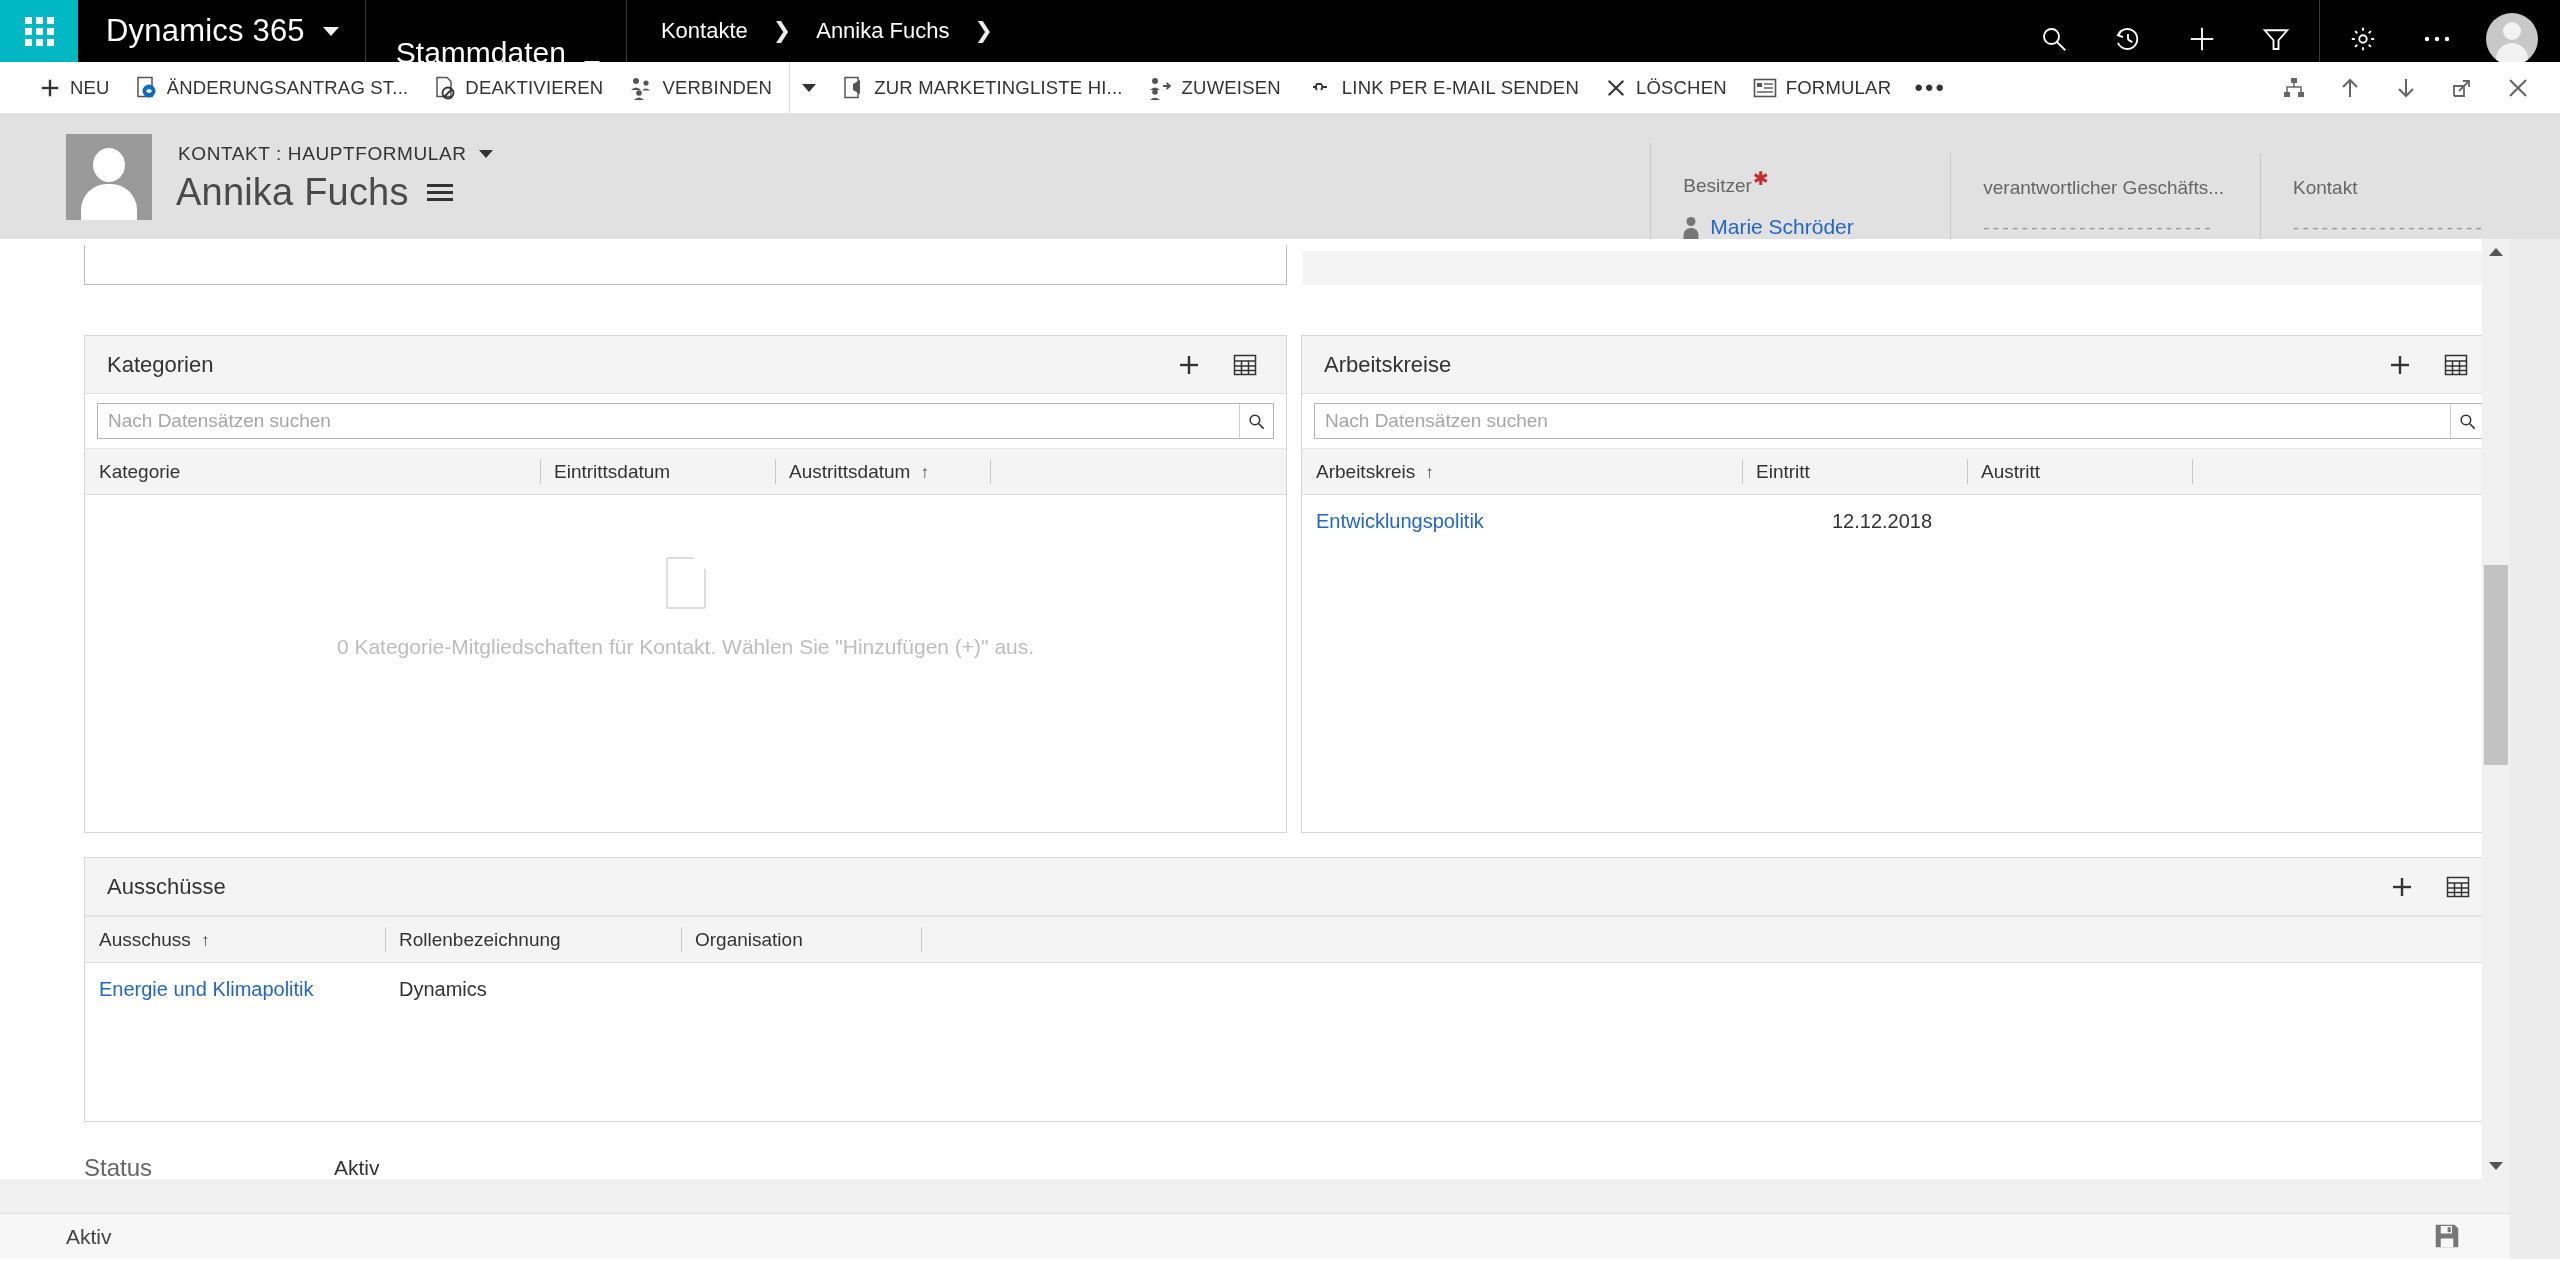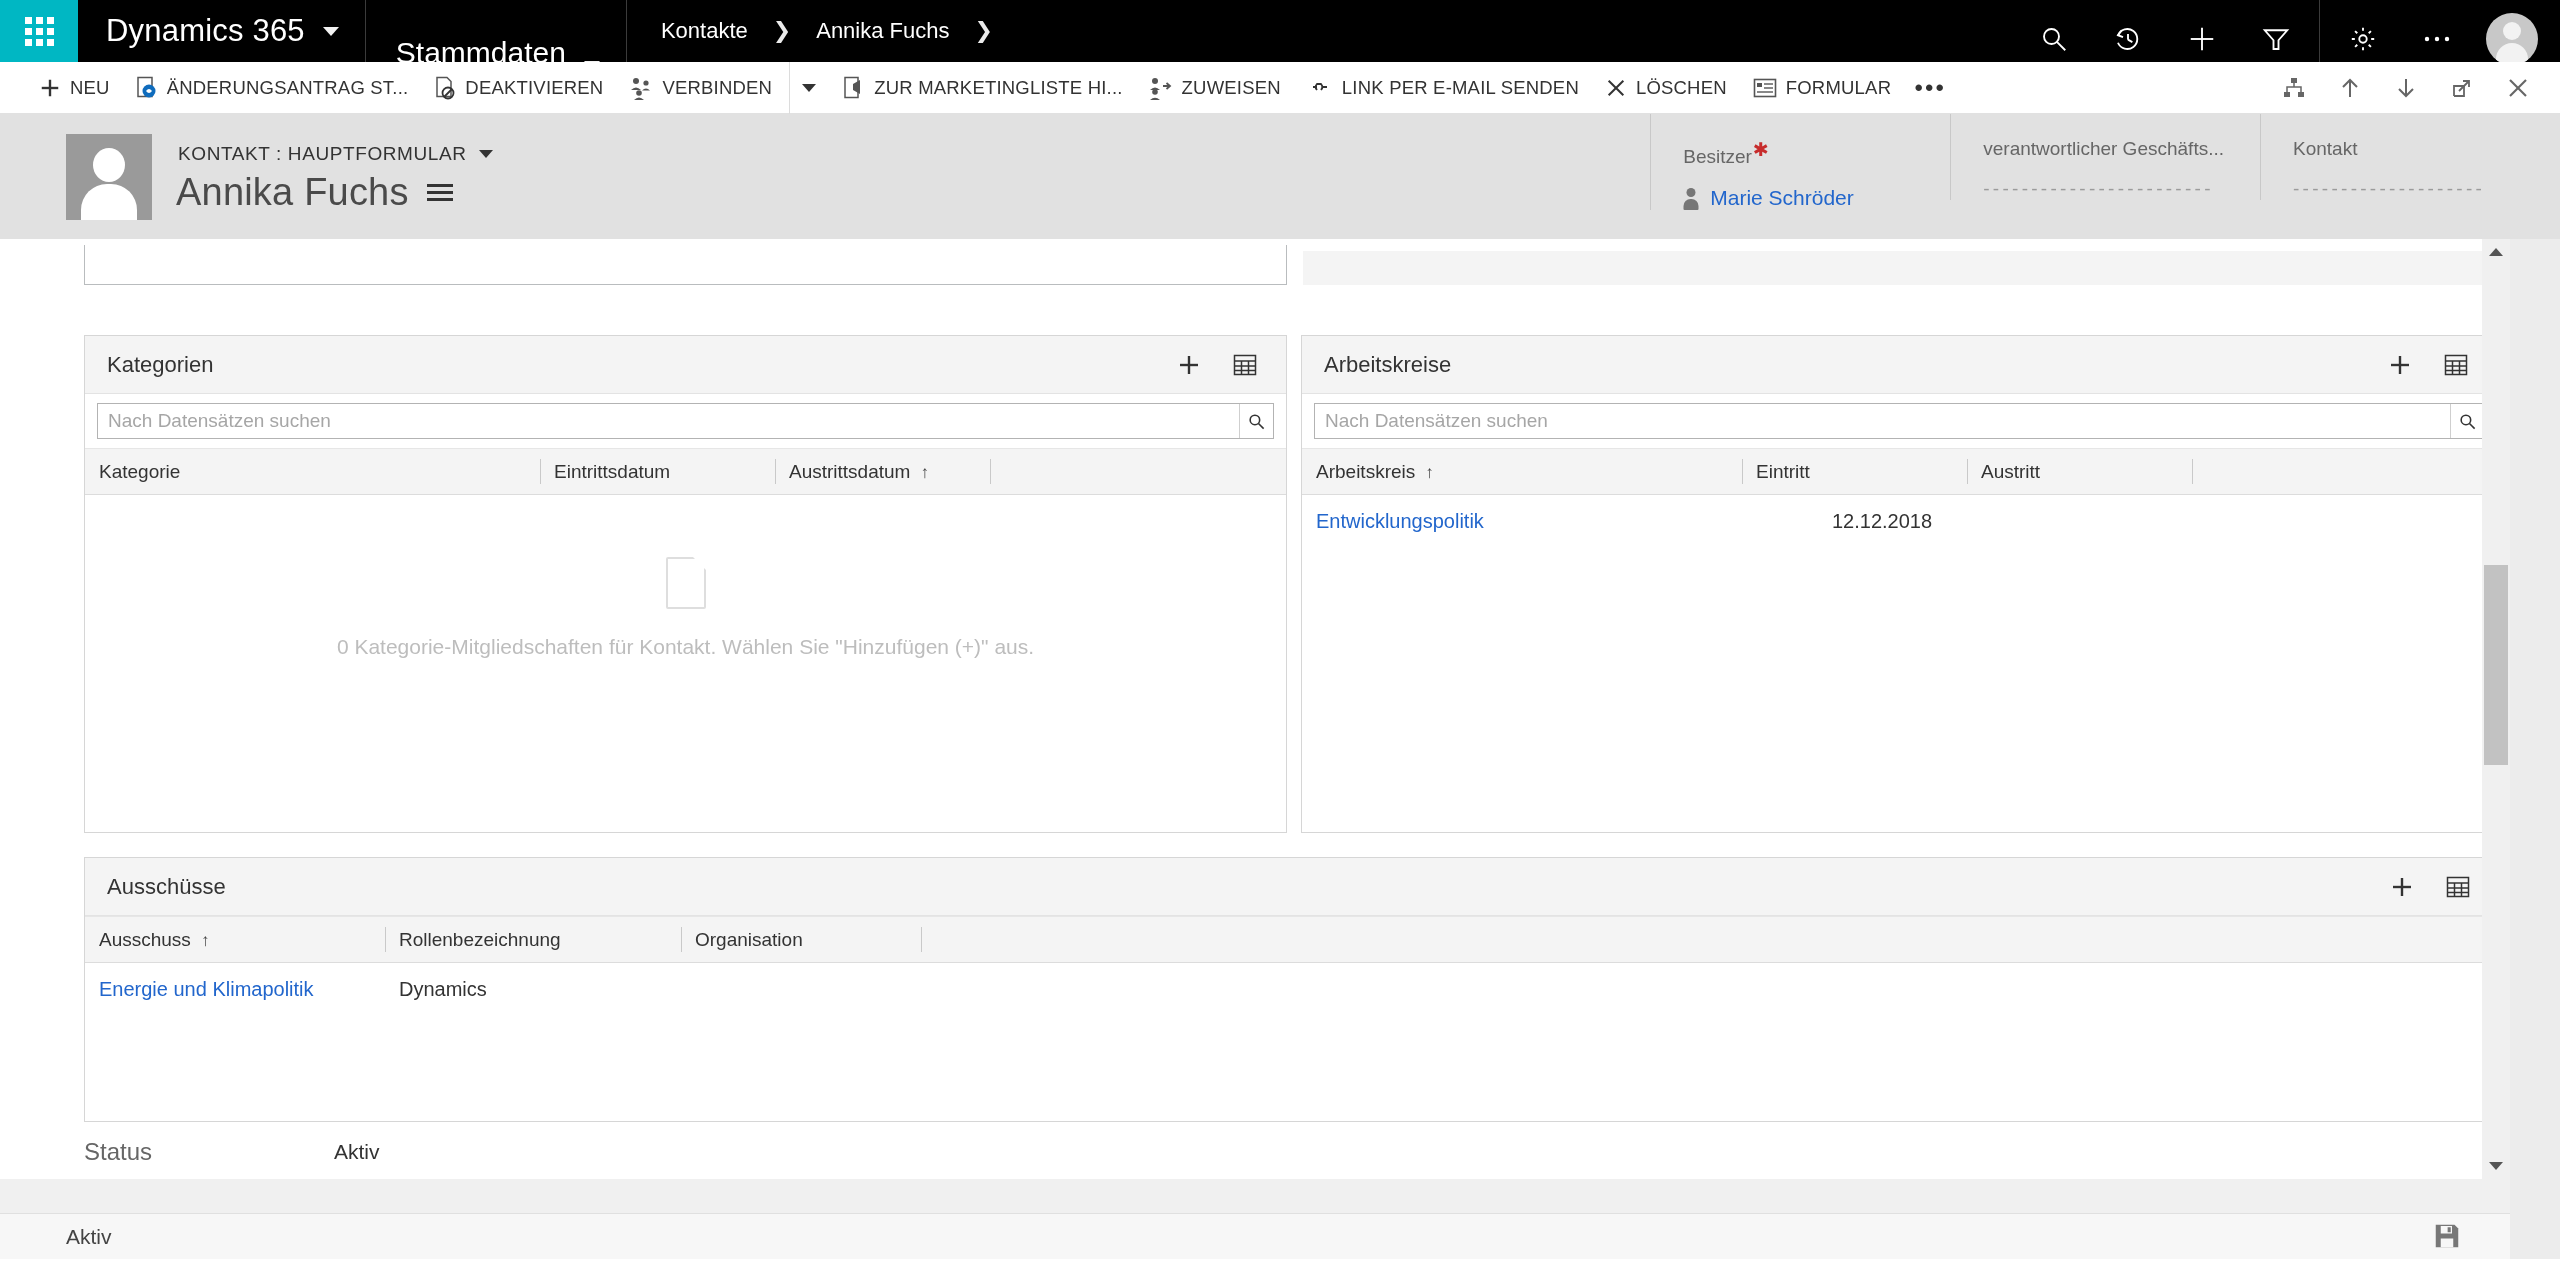--- a/index.html
+++ b/index.html
@@ -166,21 +166,21 @@
     border-top: 8px solid #333;
   }
   .rh-name-row { display: flex; align-items: center; gap: 18px; }
   .rh-name { font-size: 38px; font-weight: 300; color: #4a4a4a; letter-spacing: .2px; }
   .rh-burger { display: flex; flex-direction: column; gap: 4px; align-items: flex-end; }
   .rh-burger i { display: block; height: 3px; background: #333; width: 26px; }
   .rh-burger i:first-child { width: 26px; }
 
   .rh-fields {
     position: absolute; right: 0; top: 0; height: 125px;
-    display: flex; align-items: flex-start;
+    display: flex; align-items: flex-end;
   }
   .rh-field {
     padding: 24px 36px 0 32px;
     border-left: 1px solid #c8c8c8;
     display: flex; flex-direction: column; gap: 18px;
     min-width: 300px;
   }
   .rh-flabel { font-size: 19px; color: #666666; white-space: nowrap; }
   .req-star { color: #c72c2c; font-size: 19px; vertical-align: super; margin-left: 1px; }
   .rh-fvalue { font-size: 21px; color: #2266cc; display: flex; align-items: center; gap: 12px; }
@@ -298,21 +298,21 @@
     border: 2px solid #dedede; border-radius: 2px;
     position: relative; background: #ffffff;
   }
   .empty-doc::after {
     content: ""; position: absolute; right: -2px; top: -2px;
     border-left: 13px solid transparent;
     border-top: 13px solid #ffffff;
   }
   .empty-msg { font-size: 21px; color: #bdbdbd; white-space: nowrap; }
 
-  .panel-wide { margin: 24px 0 0 68px; width: 2416px; }
+  .panel-wide { margin: 24px 0 16px 68px; width: 2416px; }
 
   
   .status-strip {
     display: flex; align-items: center;
     padding-left: 68px; height: 60px; background: #ffffff;
   }
   .ss-label { font-size: 24px; color: #666666; width: 250px; }
   .ss-value { font-size: 21px; color: #333333; }
 
   

